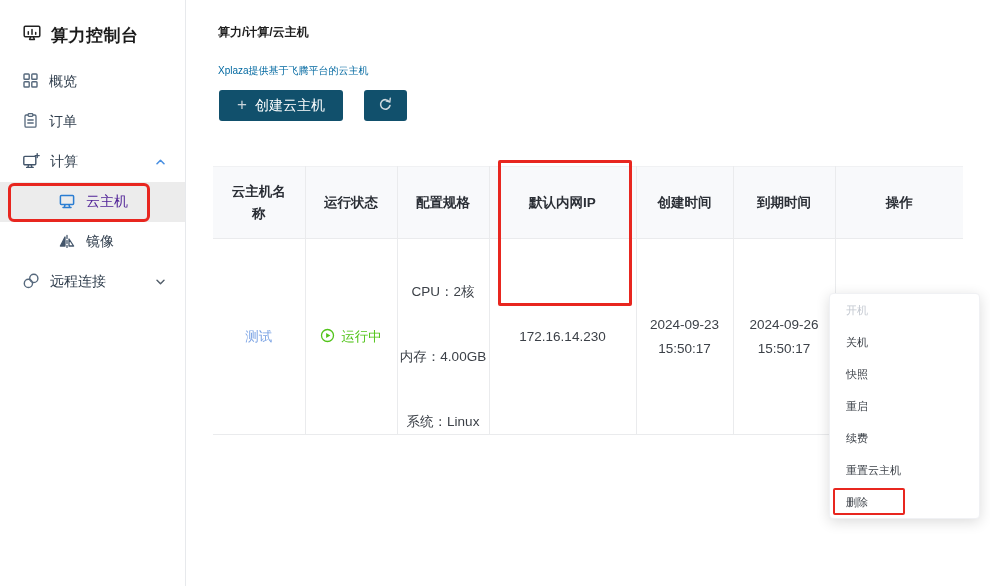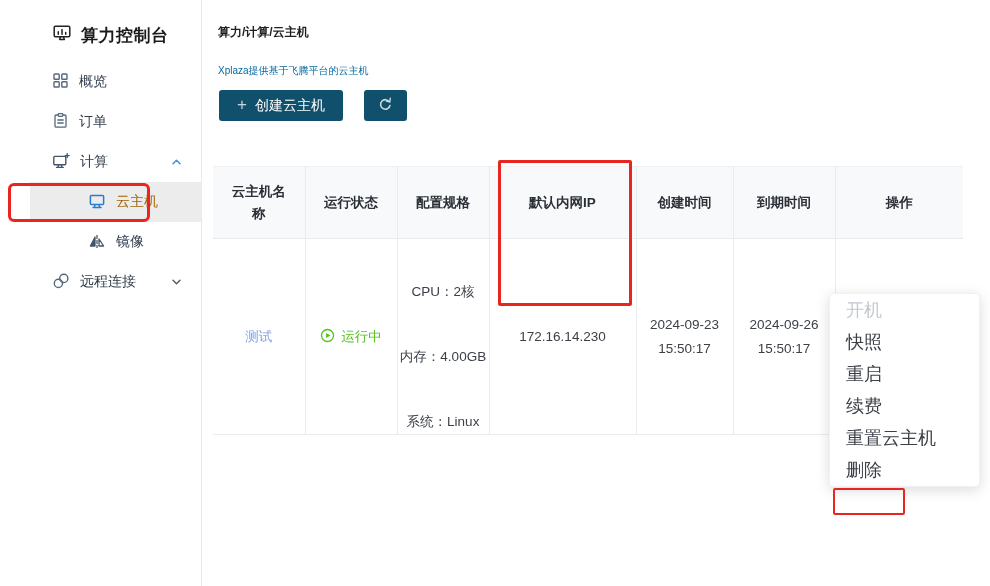--- a/index.html
+++ b/index.html
@@ -2,27 +2,27 @@
 <html><head>
 <meta charset="utf-8">
 <style>
   * { margin:0; padding:0; box-sizing:border-box; }
   html,body { background:#fff; }
   .screen {
     position:relative; width:990px; height:586px; background:#fff;
     font-family:"Liberation Sans", sans-serif; color:#303e4d; overflow:hidden;
   }
   
-  .sidebar { position:absolute; left:0; top:0; width:202px; height:586px; background:#fff; border-right:1px solid #e7e9ec;padding-left:30px; }
+  .sidebar { position:absolute; left:0; top:0; width:186px; height:586px; background:#fff; border-right:1px solid #e7e9ec; }
   .brand { display:flex; align-items:center; gap:9px; padding:22px 0 0 22px; height:48px; }
   .brand-title { font-size:17px; font-weight:bold; color:#1b1b1b; letter-spacing:.5px; }
   .nav { margin-top:14px; }
   .nav-item { position:relative; display:flex; align-items:center; gap:10px; height:40px; padding-left:22px; font-size:14px; color:#303e4d; cursor:pointer; }
   .nav-item.sub { padding-left:58px; }
-  .nav-item.active { background:#ececec; color:#a16207;text-align:right; }
+  .nav-item.active { background:#ececec; color:#4c1d95;text-align:right; }
   .nav-chevron { position:absolute; right:18px; top:50%; transform:translateY(-50%); display:flex; }
   
   .main { position:absolute; left:202px; top:0; width:788px; height:586px; background:#fff; }
   .breadcrumb { position:absolute; left:16px; top:24px; font-size:12px; font-weight:bold; color:#1f1f1f; }
   .subtitle { position:absolute; left:16px; top:64px; font-size:10px; color:#0369a1; }
   .toolbar { position:absolute; left:17px; top:90px; display:flex; gap:21px; }
   .btn { display:flex; align-items:center; justify-content:center; gap:8px; height:31px; background:#11506c; border:none; border-radius:3px; color:#fff; font-size:14px; cursor:pointer; font-family:inherit; }
   .btn-create { padding:0 18px; }
   .btn-refresh { width:43px; }
   .plus-glyph { color:#c9d4da; font-size:17px; line-height:1; margin-top:-2px; }
@@ -32,21 +32,21 @@
   .vm-table th:last-child, .vm-table td:last-child { border-right:none; }
   .vm-table thead th { height:72px; background:#f8f9fb; color:#2b2f36; font-weight:bold; padding:0 14px; line-height:22px; border-top:1px solid #f0f1f3; border-bottom:1px solid #eaebed; }
   .vm-table tbody td { height:98px; color:#3c4148; border-bottom:1px solid #eaebed; }
   .cell-link { color:#7ba3e4; cursor:pointer; }
   .status { display:inline-flex; align-items:center; gap:6px; color:#52c41a; }
   .config-line { line-height:24px;margin-top:41px; }
   .dt-line { line-height:24px; }
   .more-link { display:inline-flex; align-items:center; gap:5px; color:#4a90e2; cursor:pointer; }
   
   .dropdown { position:absolute; left:627px; top:293px; width:151px; background:#fff; border:1px solid #f0f1f4; border-radius:4px; box-shadow:0 3px 14px rgba(0,0,0,.14); z-index:5; }
-  .menu-item { height:32px; display:flex; align-items:center; padding-left:16px; font-size:18px; color:#3c4148; cursor:pointer; }
+  .menu-item { height:32px; display:flex; align-items:center; padding-left:16px; font-size:11px; color:#3c4148; cursor:pointer; }
   .menu-item.disabled { color:#c4c9d1; cursor:not-allowed; }
   
   .anno { position:absolute; border:3px solid #e8261f; pointer-events:none; }
   .anno-sidebar { left:8px; top:183px; width:142px; height:39px; border-radius:6px; }
   .anno-ip { left:296px; top:160px; width:134px; height:146px; border-radius:2px; }
   .anno-menu { left:3px; top:194px; width:72px; height:27px; border-width:2px; border-radius:2px; }
 </style>
 </head>
 <body>
 
@@ -226,20 +226,21 @@
             </span>
           </td>
         </tr>
       </tbody>
     </table>
 
     <div class="anno anno-ip"></div>
 
     <div class="dropdown">
       <div class="menu-item disabled">开机</div>
+      <div class="menu-item">关机</div>
       <div class="menu-item">快照</div>
       <div class="menu-item">重启</div>
       <div class="menu-item">续费</div>
       <div class="menu-item">重置云主机</div>
       <div class="menu-item">删除</div>
       <div class="anno anno-menu"></div>
     </div>
 
   </section>
 </div>

